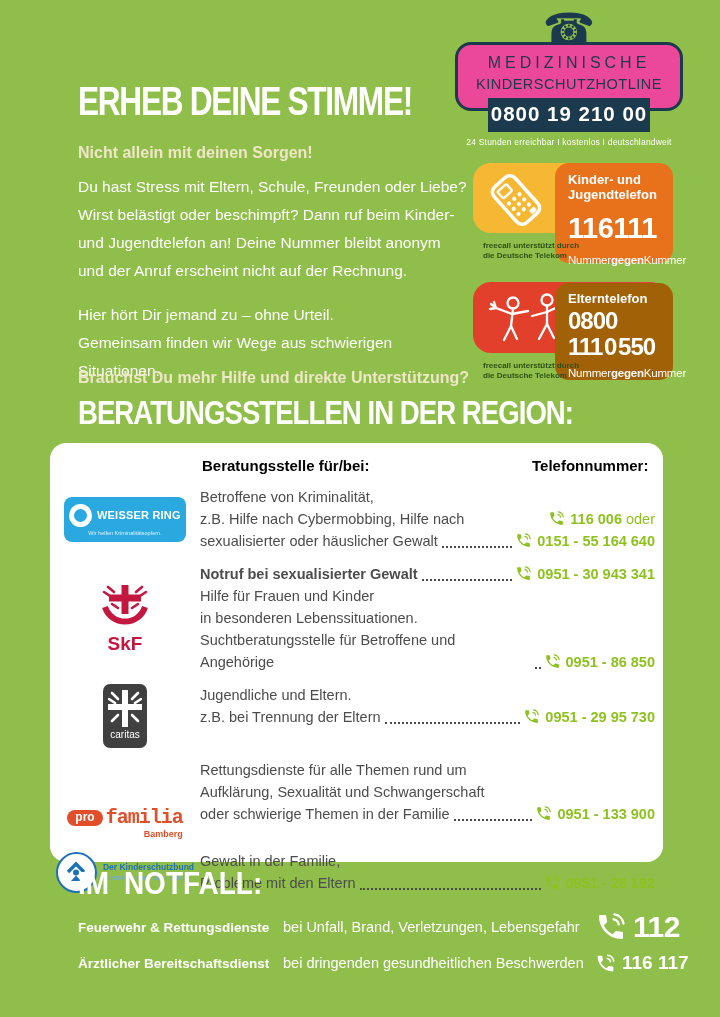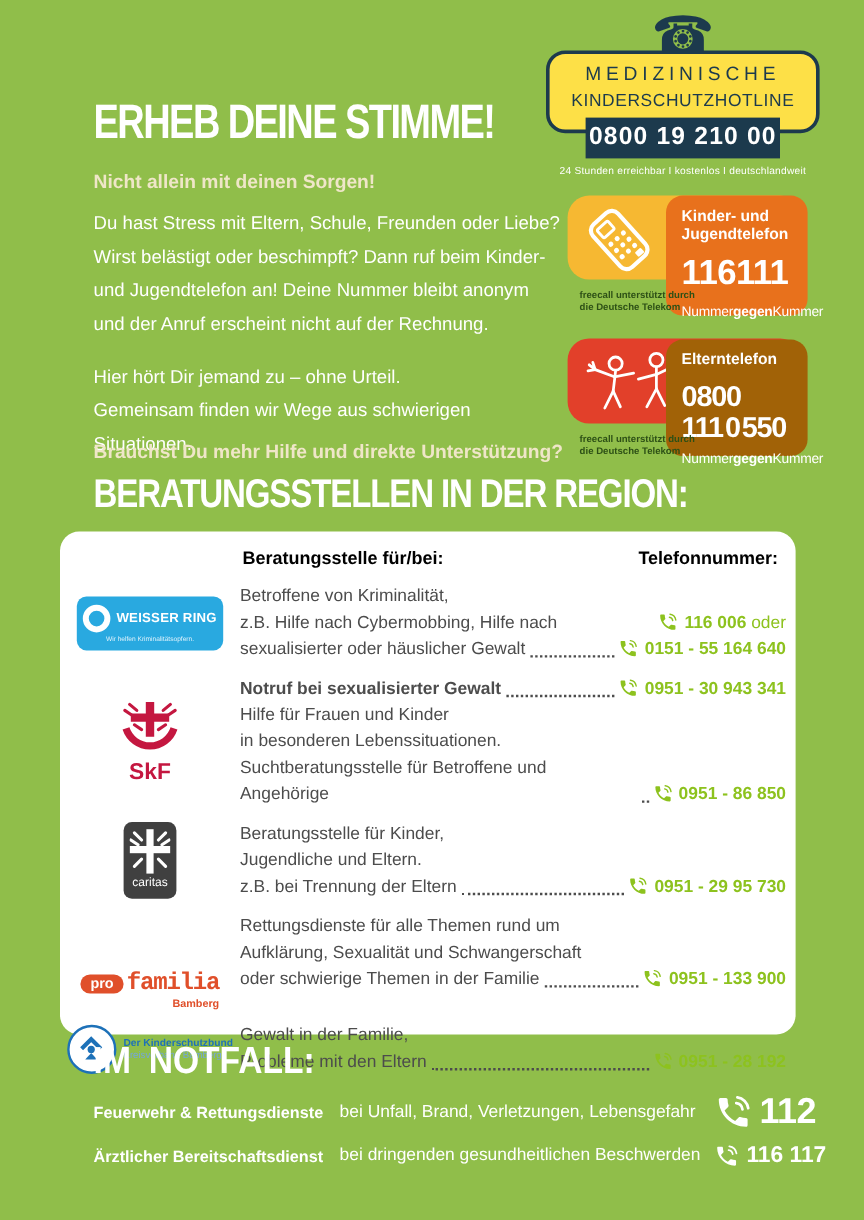--- a/index.html
+++ b/index.html
@@ -8,21 +8,21 @@
     background:#90be4a;
     font-family:"Liberation Sans",sans-serif;
     -webkit-font-smoothing:antialiased;
   }
   svg{display:block;}
   .abs{position:absolute;}
 
   
   #hotline{left:455px;top:10px;width:228px;text-align:center;color:#1c3a4d;}
   .hb-phone{font-size:42px;line-height:38px;margin-bottom:-6px;color:#1c3a4d;}
-  .hb-box{position:relative;z-index:1;background:#fde047;border:3px solid #1c3a4d;
+  .hb-box{position:relative;z-index:1;background:#ec4899;border:3px solid #1c3a4d;
           border-radius:16px;padding:9px 4px 16px;}
   .hb-t1{font-size:16px;letter-spacing:4px;}
   .hb-t2{font-size:14.5px;letter-spacing:0.5px;margin-top:4px;}
   .hb-num{position:relative;z-index:2;background:#1c3a4d;color:#fff;width:162px;
           margin:-13px auto 0;padding:4px 0 6px;font-weight:bold;font-size:20.5px;letter-spacing:1px;}
   .hb-sub{margin-top:5px;font-size:8.5px;color:#fff;letter-spacing:0.2px;}
 
   
   #intro{left:78px;top:78px;width:400px;color:#fff;}
   .headline{display:inline-block;font-size:36px;font-weight:bold;letter-spacing:-1.5px;
@@ -37,21 +37,21 @@
   #eltern{left:473px;top:282px;}
   .hc-left{position:absolute;left:0;top:0;width:195px;height:70px;border-radius:18px;}
   .k-yellow{background:#f6b832;}
   .e-red{background:#e2402a;height:71px;}
   .hc-right{position:absolute;left:82px;top:0;width:118px;height:100px;border-radius:14px;
             color:#fff;padding:9px 0 0 13px;box-sizing:border-box;}
   .k-orange{background:#e8711c;}
   .e-maroon{background:#a16207;top:1px;height:97px;padding-top:8px;}
   .hc-label{font-weight:bold;font-size:13px;line-height:15px;}
   .k-num{font-size:29px;font-weight:bold;margin-top:10px;letter-spacing:-0.5px;}
-  .e-num{font-size:24px;font-weight:bold;line-height:26px;margin-top:12px;letter-spacing:-1px;word-spacing:-4px;}
+  .e-num{font-size:24px;font-weight:bold;line-height:26px;margin-top:2px;letter-spacing:-1px;word-spacing:-4px;}
   .hc-brand{font-size:11.5px;margin-top:9px;letter-spacing:-0.2px;}
   .e-brand{margin-top:7px;}
   .hc-brand b{font-weight:bold;}
   .freecall{position:absolute;left:10px;font-size:8px;font-weight:bold;color:#2d5016;line-height:10px;}
   .k-free{top:78px;} .e-free{top:79px;}
   .hc-icon{position:absolute;left:10px;top:4px;}
   .e-icon{left:8px;top:6px;}
 
   
   #morehelp{left:78px;top:369px;font-weight:bold;font-size:16px;color:#efe6c8;}
@@ -342,23 +342,20 @@
                 <line x1="33" y1="10" x2="27" y2="14"></line>
               <line x1="4" y1="32" x2="10" y2="26"></line>
                 <line x1="30" y1="32" x2="24" y2="26"></line>
             </g>
           </svg>
           <div class="car-text">caritas</div>
         </div>
       </div>
       <div class="d-lines">
         <div class="dline">
-          <span class="dtext">Beratungsstelle für Kinder,</span>
-        </div>
-        <div class="dline">
           <span class="dtext">Jugendliche und Eltern.</span>
         </div>
         <div class="dline">
           <span class="dtext">z.B. bei Trennung der Eltern</span>
           <span class="leader"></span>
           <span class="dphone">
             <svg class="ph-ic" viewBox="0 0 24 24">
                 <use href="#ic-phone"></use>
               </svg>
             <span>0951 - 29 95 730</span>

